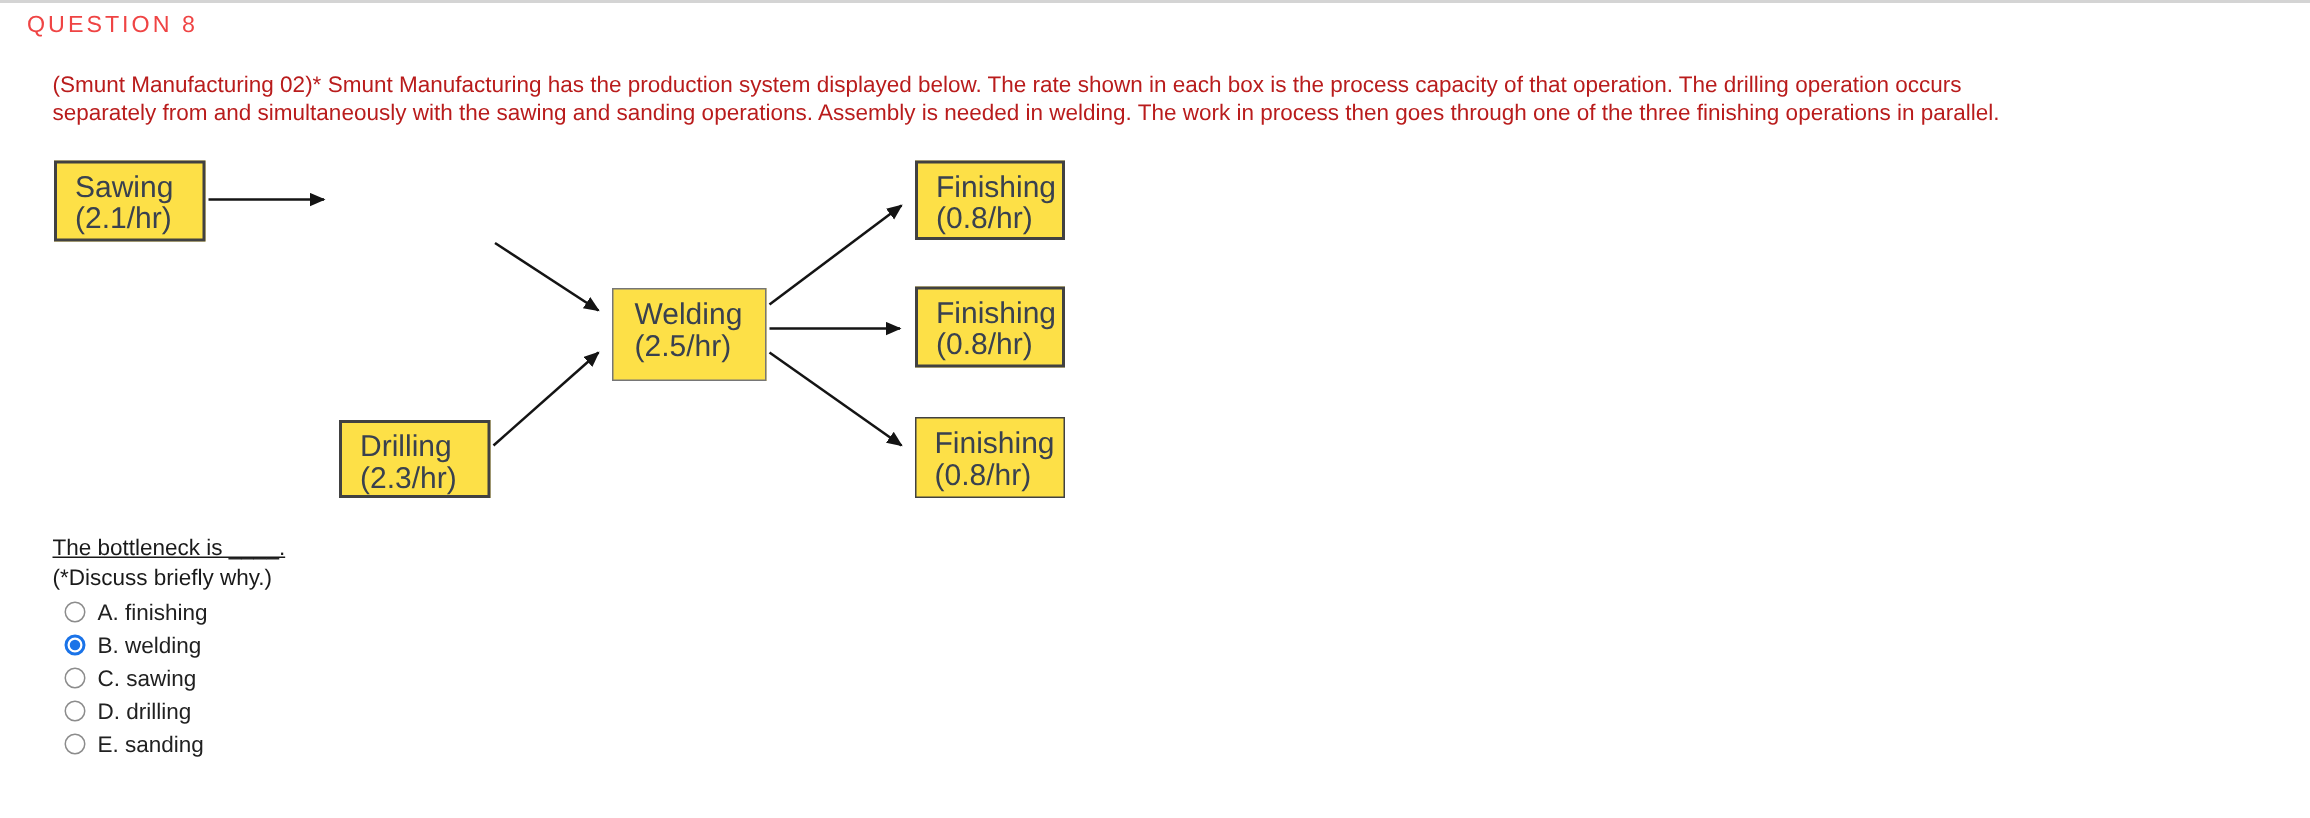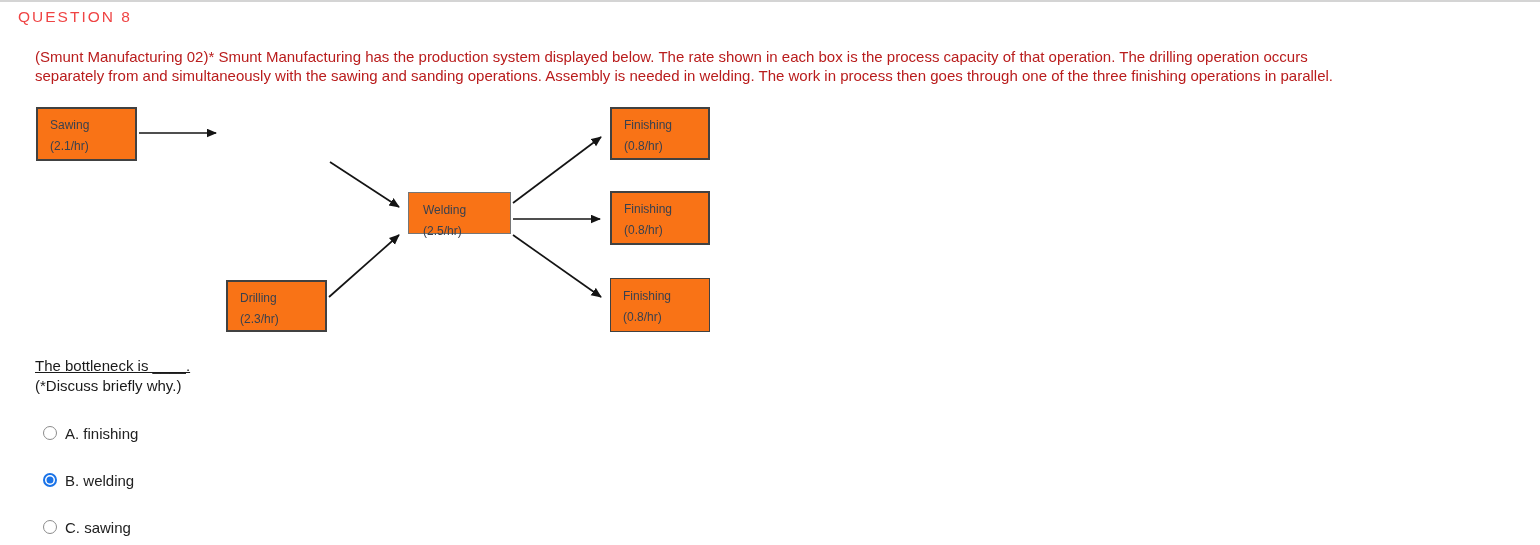--- a/index.html
+++ b/index.html
@@ -17,37 +17,37 @@
     font-size:15.5px; font-weight:normal; letter-spacing:2px; color:#ef4444;
   }
   .stem {
     position:absolute; left:35px; top:47px; width:1340px;
     font-size:15px; line-height:19px; color:#b91c1c;
   }
   
   .diagram { position:absolute; left:0; top:0; width:760px; height:360px; }
   .arrows { position:absolute; left:0; top:0; pointer-events:none; }
   .pbox {
-    position:absolute; background:#f97316;
+    position:absolute; background:#fde047;
     border:2px solid #414141;
-    font-size:12px; line-height:21px; color:#39414f;
+    font-size:20px; line-height:21px; color:#39414f;
     padding:6px 0 0 12px;
   }
   .b-sawing    { left:36px;  top:107px; width:101px; height:54px; }
   .b-sanding   { left:228px; top:107px; width:99px;  height:54px; }
   .b-fin-top   { left:610px; top:107px; width:100px; height:53px; }
-  .b-welding   { left:408px; top:192px; width:103px; height:42px; border:1px solid #767676; padding-left:14px; padding-top:7px; }
+  .b-welding   { left:408px; top:192px; width:103px; height:62px; border:1px solid #767676; padding-left:14px; padding-top:7px; }
   .b-fin-mid   { left:610px; top:191px; width:100px; height:54px; }
   .b-drilling  { left:226px; top:280px; width:101px; height:52px; }
   .b-fin-bot   { left:610px; top:278px; width:100px; height:54px; border-width:1px; padding-top:7px; }
   
   .prompt { position:absolute; left:35px; top:357px; font-size:15px; color:#1a1a1a;text-decoration:underline; }
   .note   { position:absolute; left:35px; top:377px; font-size:15px; color:#1a1a1a; }
   .options { position:absolute; left:43px; top:397px; }
-  .option-row { display:flex; align-items:center; height:22px; cursor:default;margin-top:25px; }
+  .option-row { display:flex; align-items:center; height:22px; cursor:default; }
   .radio {
     width:14px; height:14px; border-radius:50%;
     border:1.5px solid #8c8c8c; background:#fff;
     margin-right:8px; flex:0 0 auto; position:relative;
   }
   .radio.selected { border:2px solid #1a73e8; }
   .radio.selected::after {
     content:""; position:absolute; left:50%; top:50%;
     width:7px; height:7px; border-radius:50%; background:#1a73e8;
     transform:translate(-50%,-50%);

